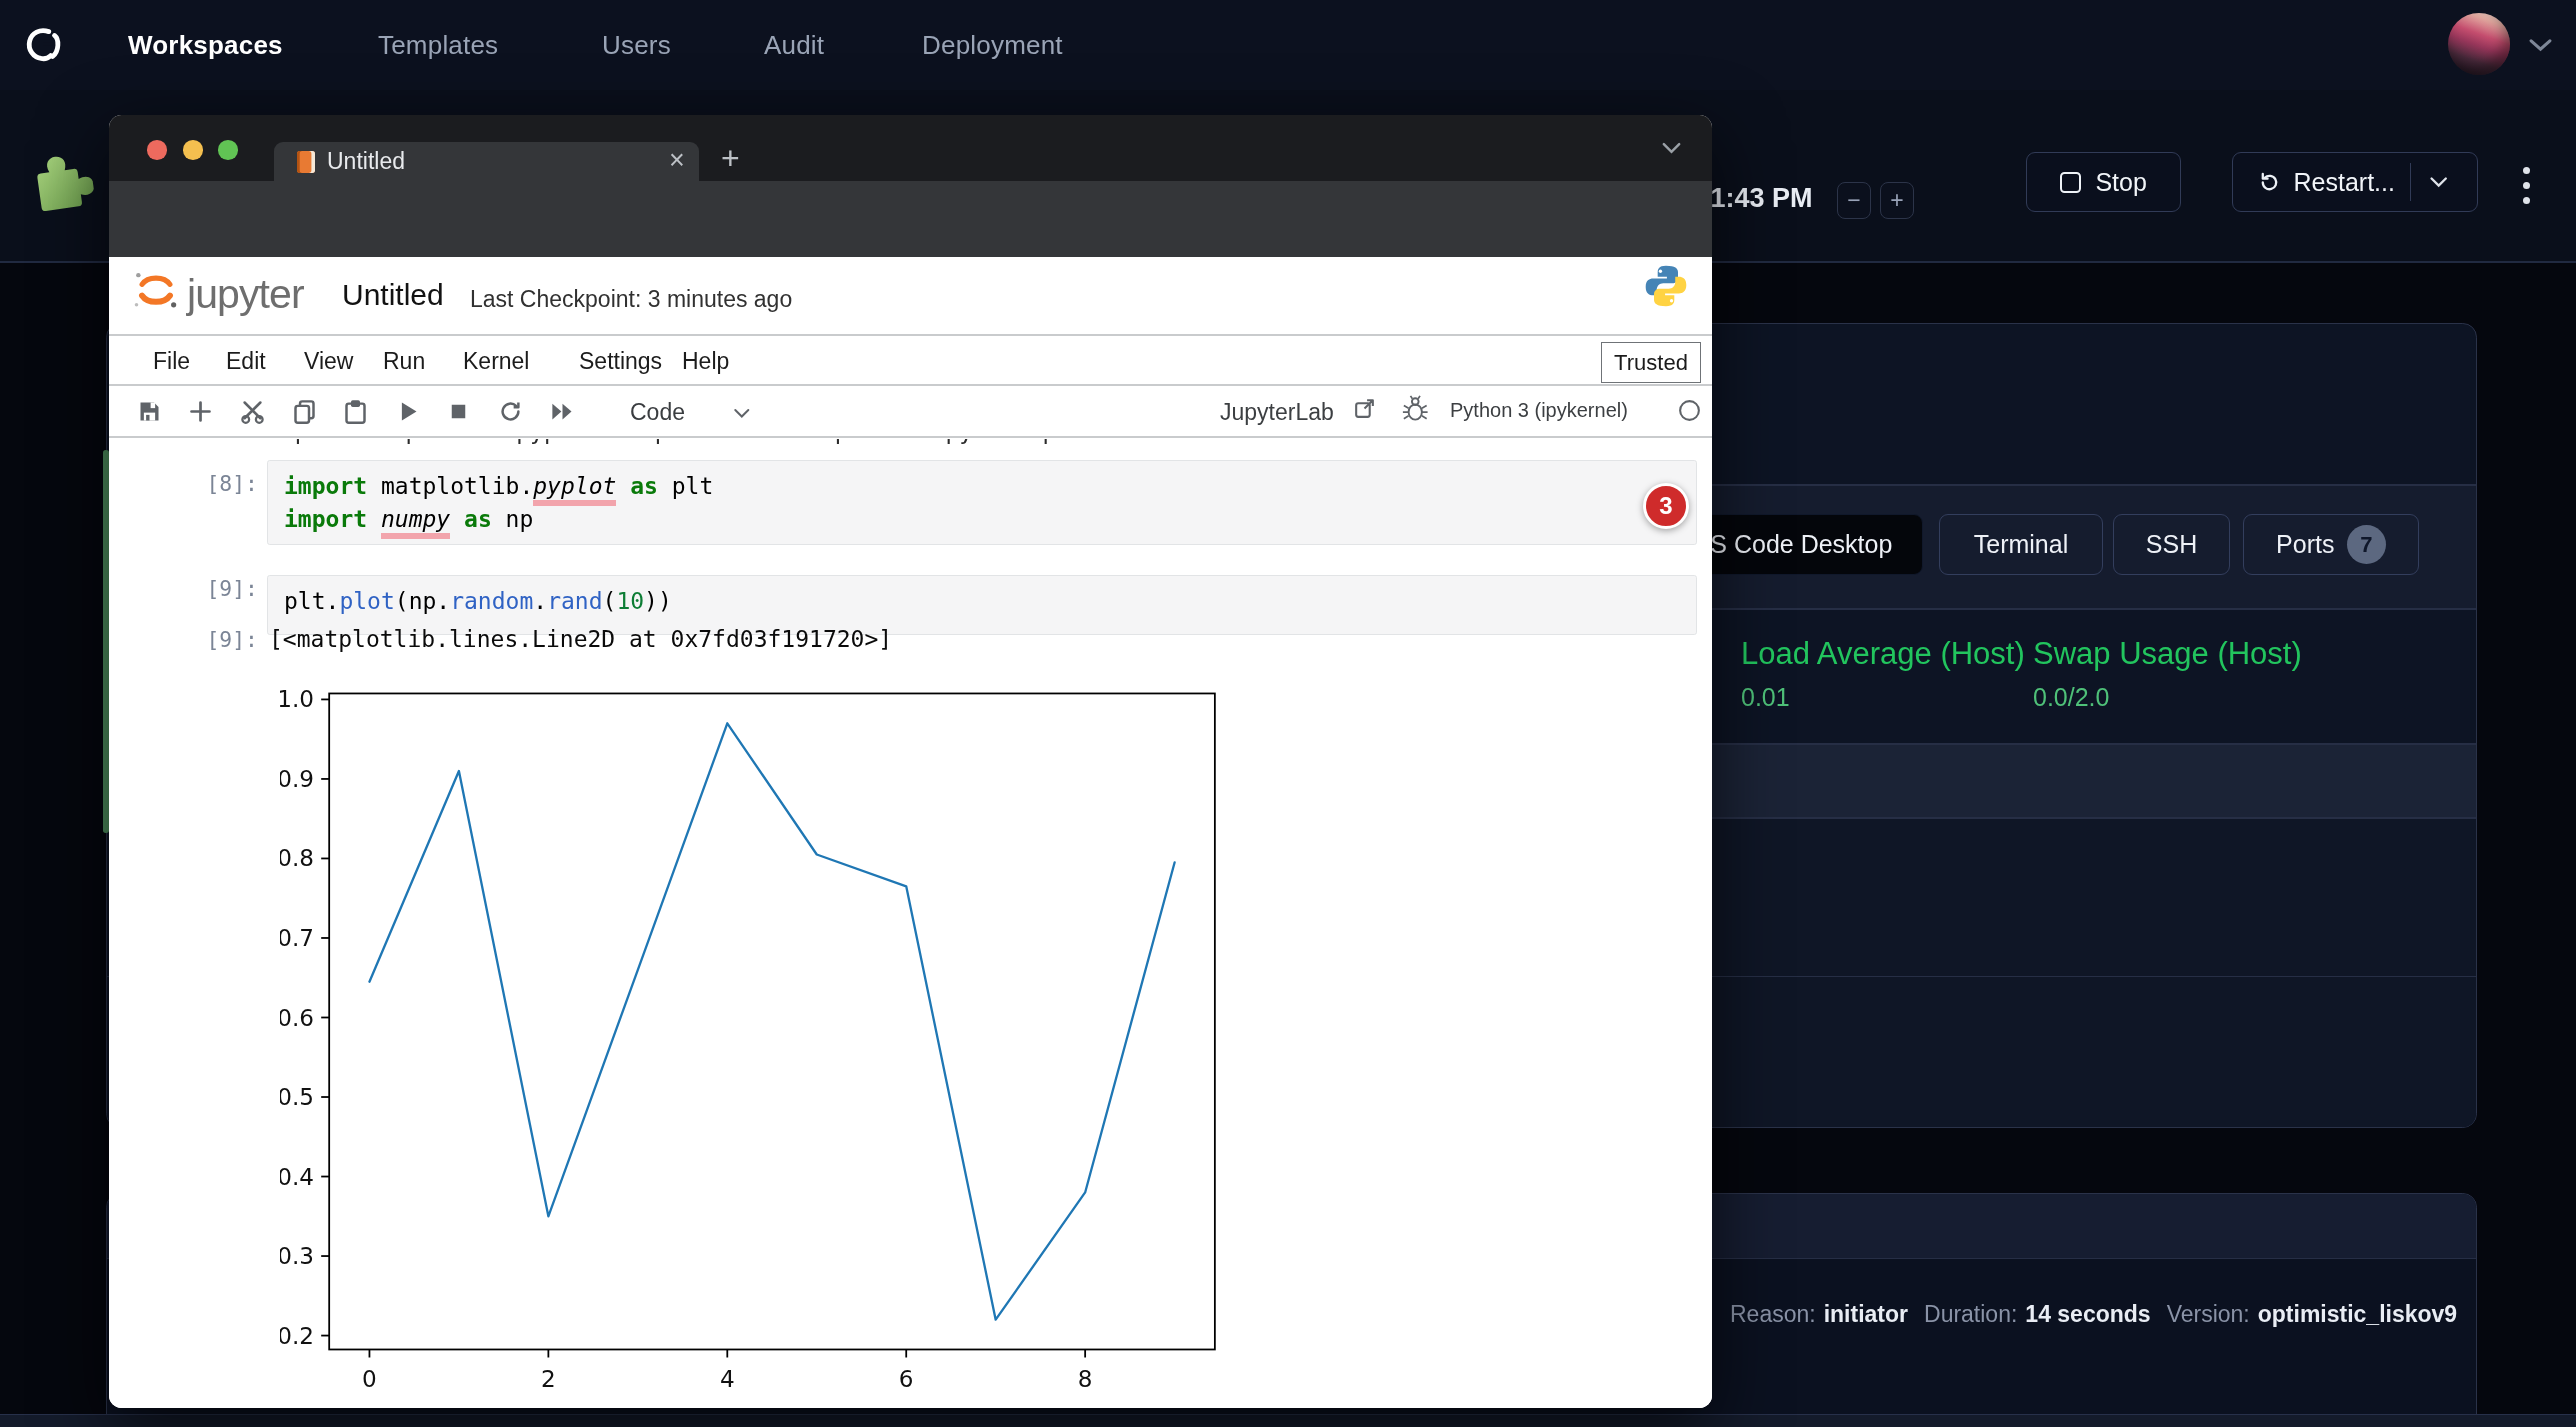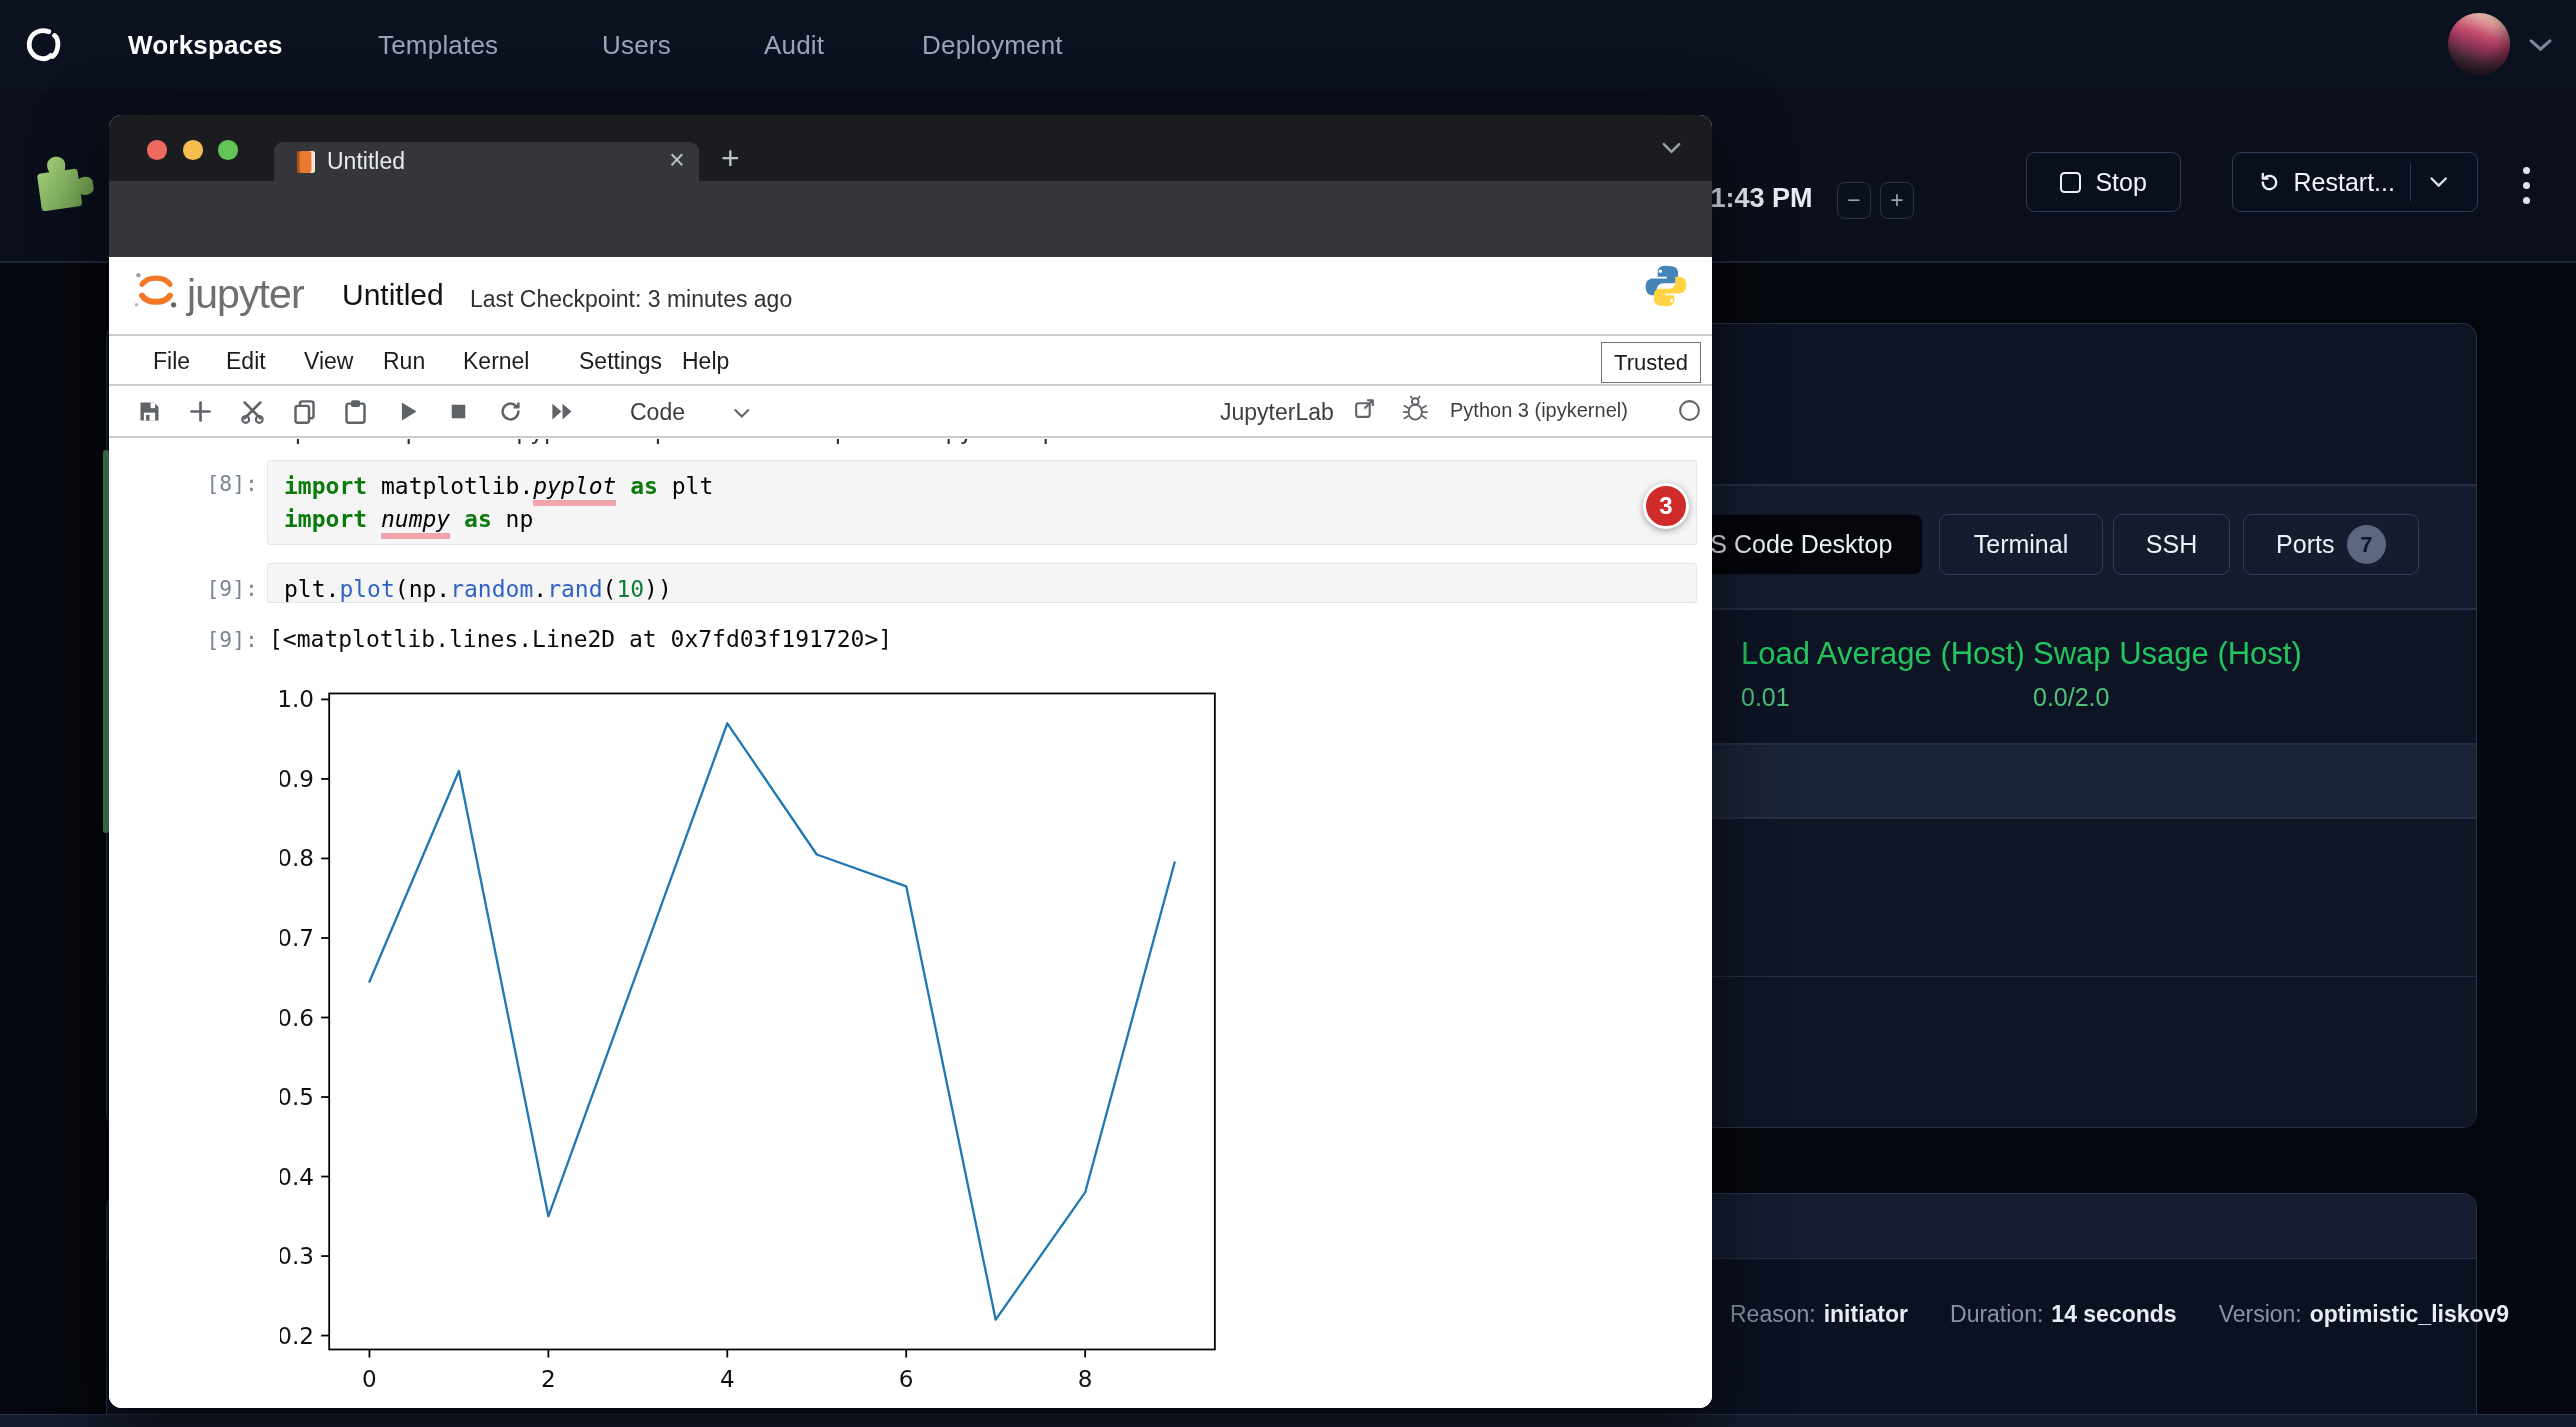--- a/index.html
+++ b/index.html
@@ -51,21 +51,21 @@
   #stop-btn{left:2026px;width:155px;justify-content:center;gap:14.2px;}
   .stopsq{width:17px;height:17px;border:2.2px solid #eef2f7;border-radius:4.5px;}
   #restart-btn{left:2232px;width:246px;padding:10px;}
   #restart-main{flex:0 0 167px;display:flex;align-items:center;justify-content:center;gap:12.5px;height:100%;}
   #restart-sep{width:1.3px;height:100%;background:#313b57;}
   #restart-caret{flex:1;display:flex;align-items:center;justify-content:center;height:100%;}
   .kebab{position:absolute;left:2523px;top:167px;display:flex;flex-direction:column;gap:8px;}
   .kebab i{width:7.1px;height:7.1px;border-radius:50%;background:#dfe3ea;}
 
   #card2 .c2head{position:absolute;left:0;top:0;width:100%;height:64px;background:#161d31;border-bottom:1.8px solid #262e45;}
-  .metarow{position:absolute;left:1730px;top:1301px;display:flex;gap:42px;font-size:23px;white-space:nowrap;}
+  .metarow{position:absolute;left:1730px;top:1301px;display:flex;gap:16px;font-size:23px;white-space:nowrap;}
   .metarow .ml{color:#8a93a7;margin-right:8px;}
   .metarow .mv{color:#e9edf4;font-weight:700;}
   .bottomband{position:absolute;left:0;top:1414px;width:2576px;height:14.2px;background:#141b2b;border-top:0.9px solid #27304a;}
 
   
   #browser{position:absolute;left:109px;top:115px;width:1603px;height:1293px;border-radius:12.5px;overflow:hidden;
     background:#fff;box-shadow:0 23px 71px rgba(0,0,0,.65);}
   .tabstrip{position:absolute;left:0;top:0;width:100%;height:66px;background:#1b1c1f;}
   .light{position:absolute;top:25px;width:19.6px;height:19.6px;border-radius:50%;}
   #light-close{left:38px;background:#ed6a5e;} #light-min{left:74px;background:#f4bf4f;} #light-max{left:109px;background:#61c454;}
@@ -423,21 +423,21 @@
         </div>
 
       <div class="prompt" style="top:214px">[8]:</div>
       <div class="cell" style="top:203px;height:85px">
           <div class="cline"><span class="tok kw">import</span><span class="tok pl"> matplotlib.</span><span class="tok pl u">pyplot</span><span class="tok pl"> </span><span class="tok kw">as</span><span class="tok pl"> plt</span></div>
           <div class="cline"><span class="tok kw">import</span><span class="tok pl"> </span><span class="tok pl u">numpy</span><span class="tok pl"> </span><span class="tok kw">as</span><span class="tok pl"> np</span></div>
         </div>
       <div class="badge3">3</div>
 
       <div class="prompt" style="top:319px">[9]:</div>
-      <div class="cell" style="top:306px;height:40px">
+      <div class="cell" style="top:318px;height:60px">
           <div class="cline"><span class="tok pl">plt.</span><span class="tok fn">plot</span><span class="tok pl">(np.</span><span class="tok fn">random</span><span class="tok pl">.</span><span class="tok fn">rand</span><span class="tok pl">(</span><span class="tok num">10</span><span class="tok pl">))</span></div>
         </div>
 
       <div class="prompt" style="top:370px">[9]:</div>
       <div class="outtext">[&lt;matplotlib.lines.Line2D at 0x7fd03f191720&gt;]</div>
 
       <svg id="chart-svg" width="944" height="721" viewBox="0 0 1060 810">
           <line x1="46" y1="735.3666666666667" x2="55" y2="735.3666666666667" stroke="#000" stroke-width="2"></line>
           <text x="38" y="744.3666666666667" text-anchor="end" font-size="26" fill="#111" font-family="DejaVu Sans, sans-serif">0.2</text>
           <line x1="46" y1="646.0333333333333" x2="55" y2="646.0333333333333" stroke="#000" stroke-width="2"></line>

